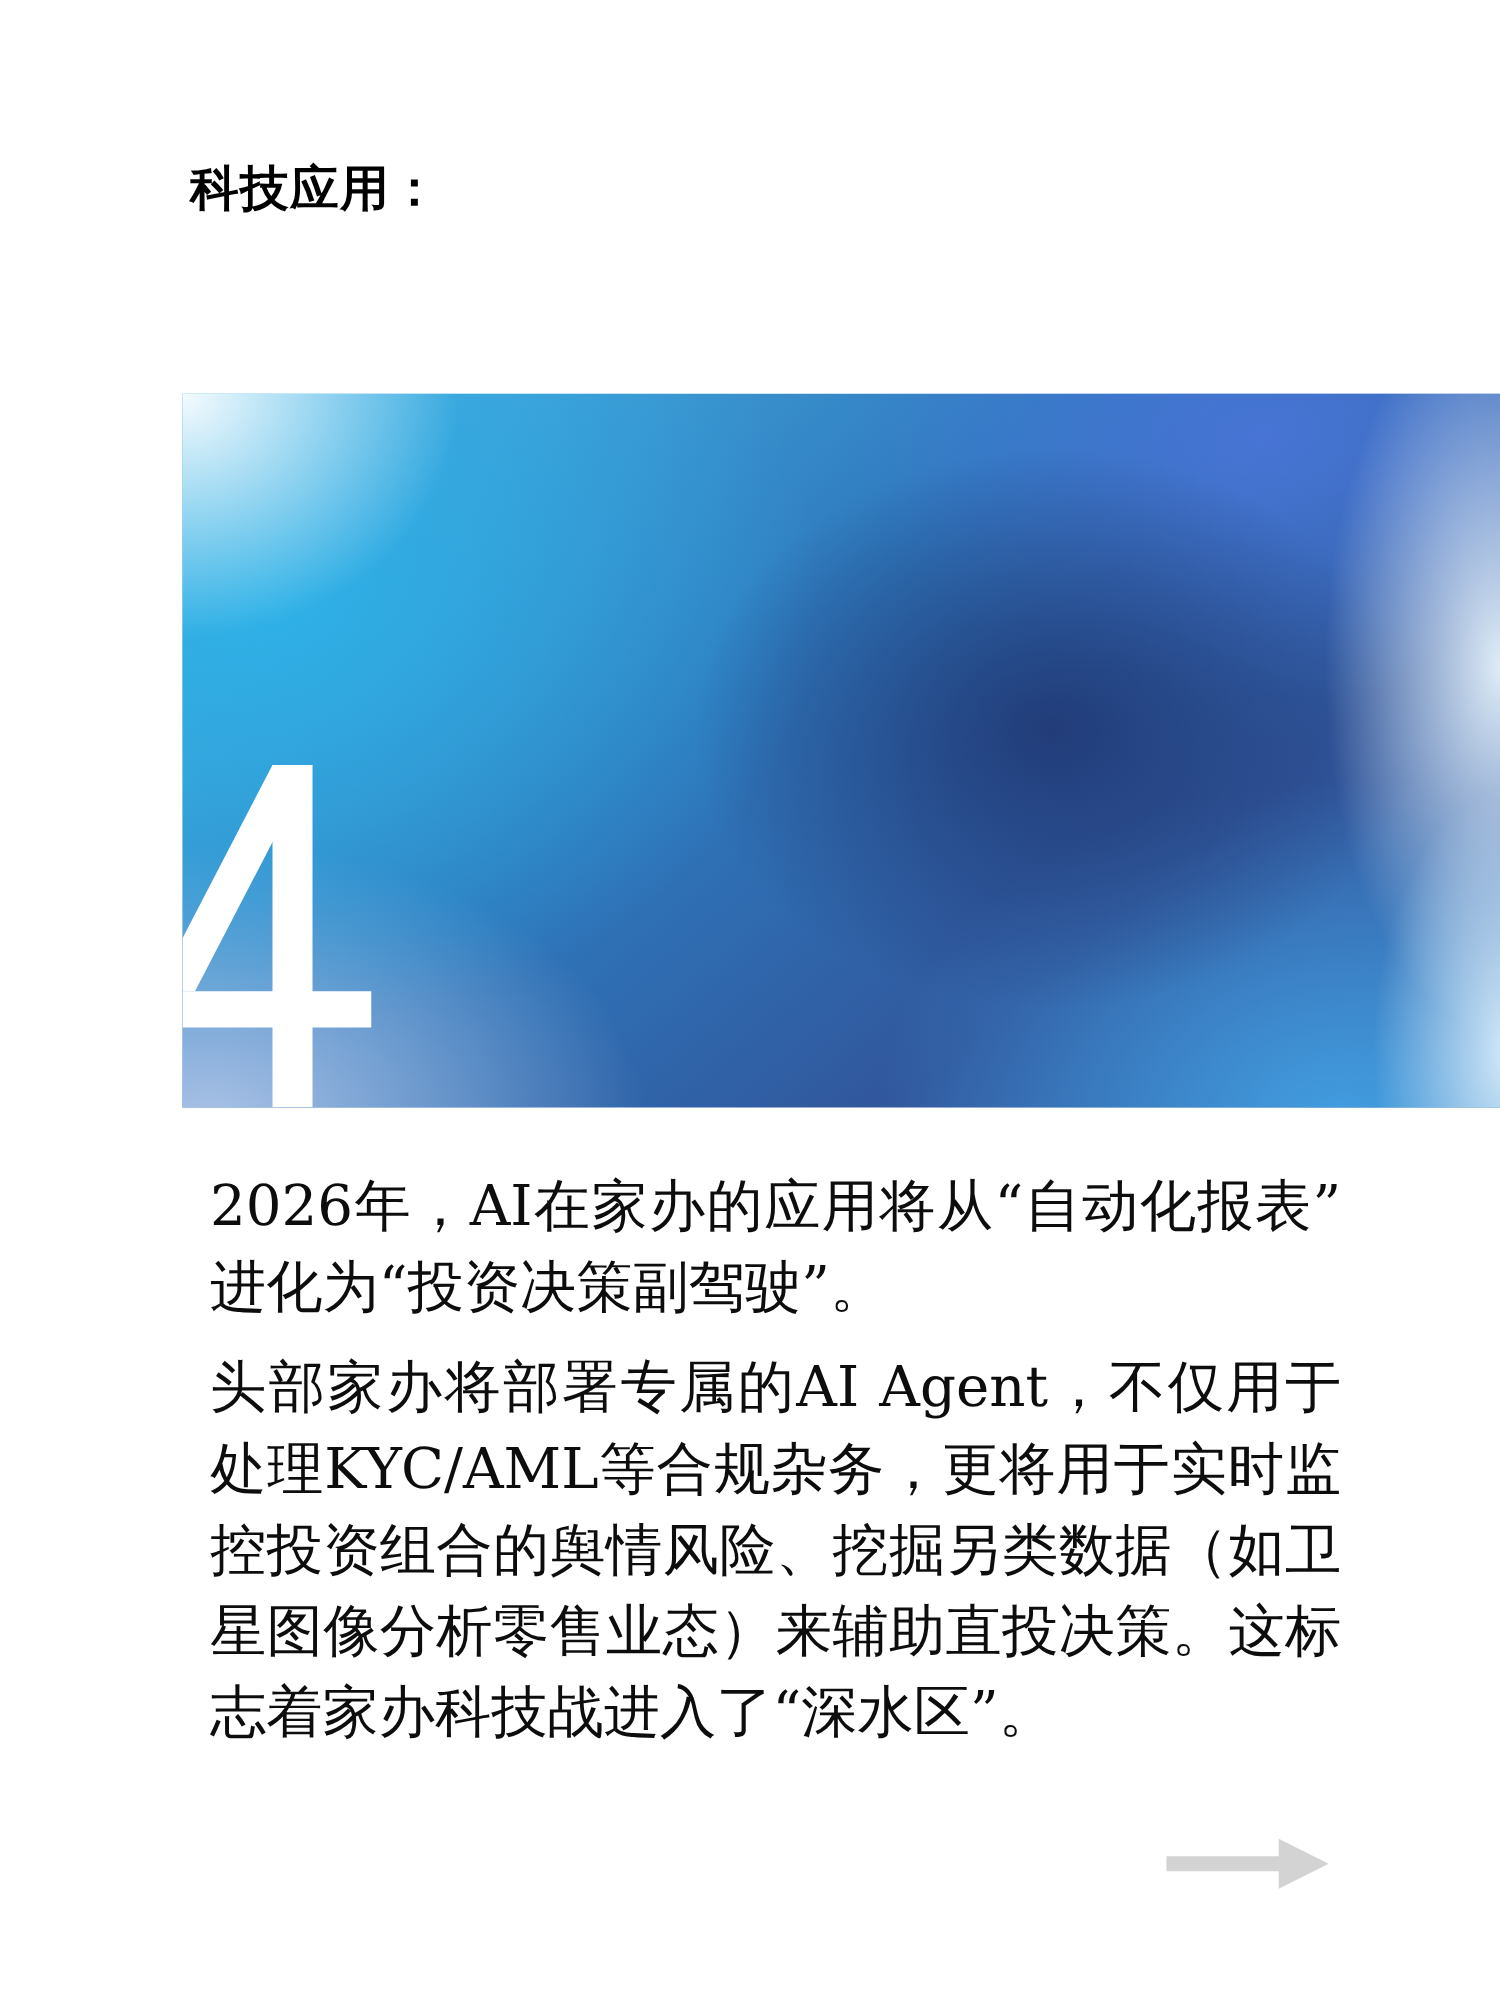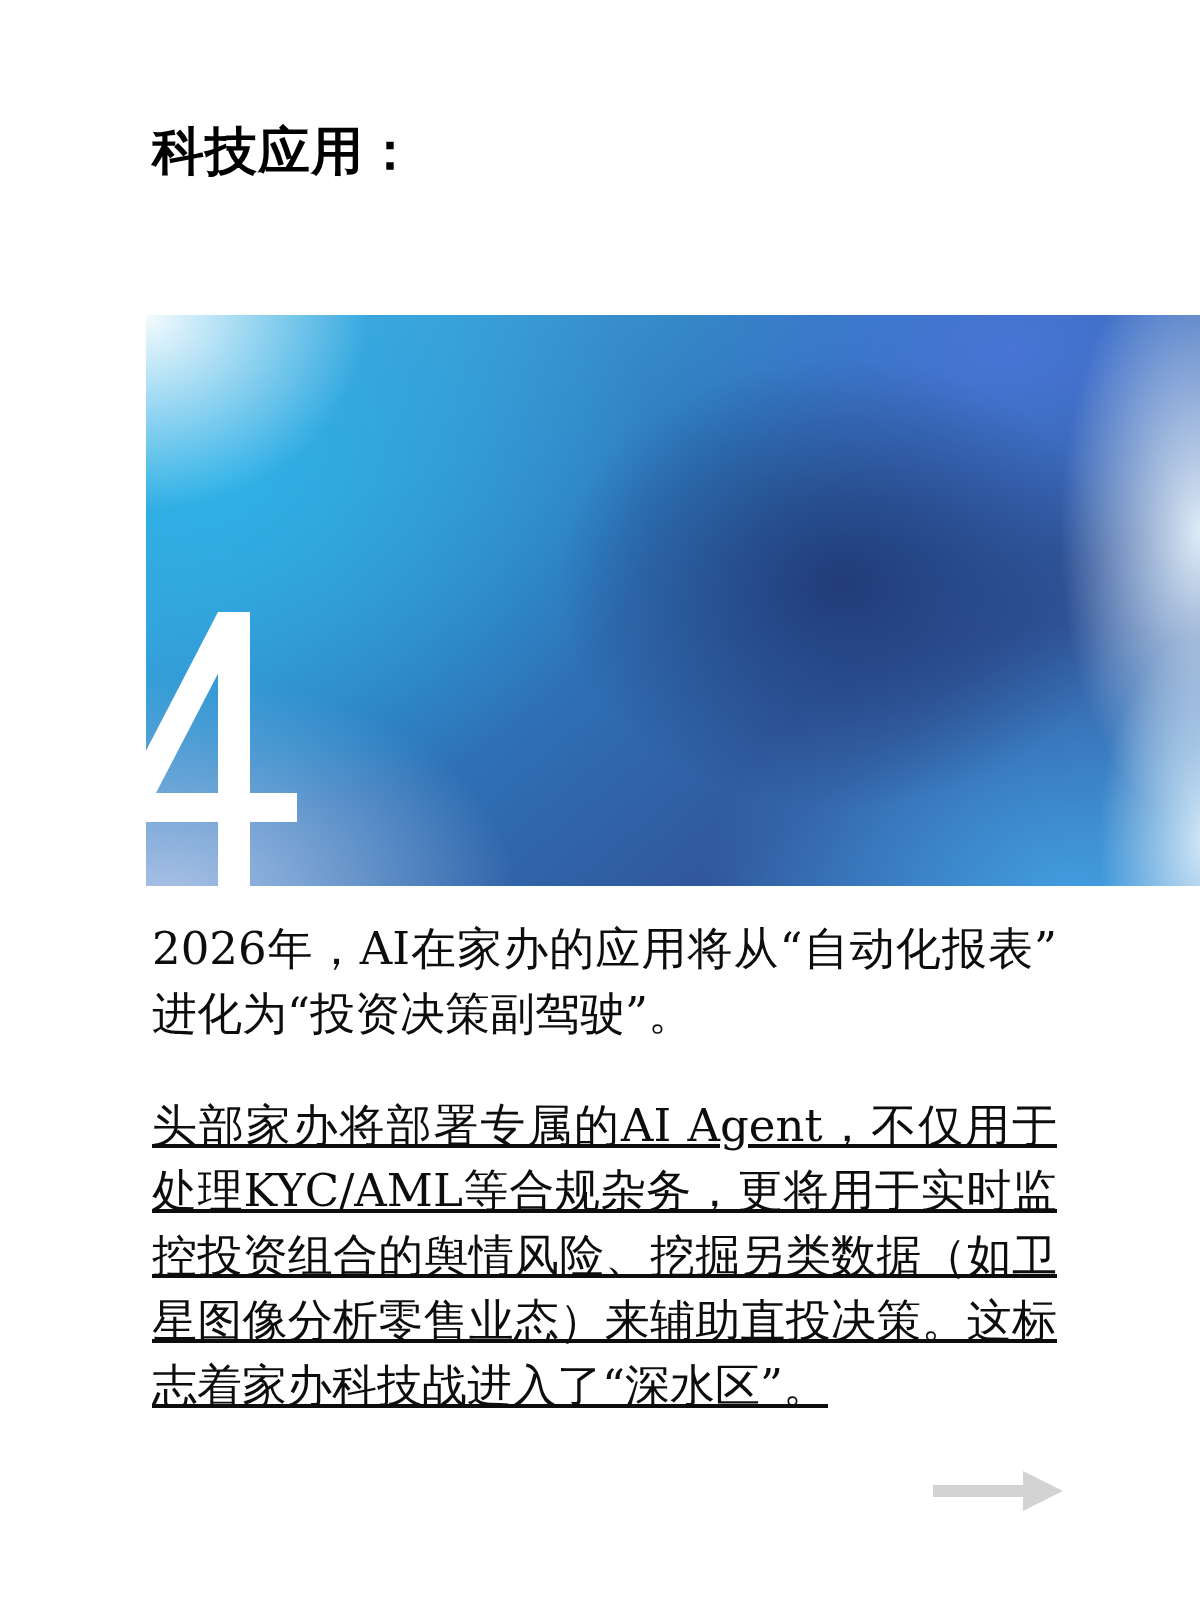--- a/index.html
+++ b/index.html
@@ -5,21 +5,21 @@
   html,body{margin:0;padding:0;background:#ffffff;}
   .page{
     position:relative;
     width:1200px;height:1600px;
     background:#ffffff;
     overflow:hidden;
     font-family:"DejaVu Serif","Liberation Serif",serif;
   }
   .title-block{
     position:absolute;left:152px;top:112px;
-    font-size:52px;font-weight:700;line-height:78px;
+    font-size:39px;font-weight:700;line-height:78px;
     color:#000000;letter-spacing:1px;
     margin:0;
   }
   .hero{
     position:absolute;left:146px;top:315px;
     width:1054px;height:571px;margin:0;
     overflow:hidden;
     background:
       radial-gradient(ellipse 340px 300px at 0% 0%,   rgba(255,255,255,0.95) 0%, rgba(255,255,255,0) 65%),
       radial-gradient(ellipse 200px 420px at 100% 38%, rgba(232,244,252,0.95) 0%, rgba(232,244,252,0) 70%),
@@ -27,26 +27,26 @@
       radial-gradient(ellipse 420px 330px at 66% 47%,  rgba(32,55,115,0.9) 0%, rgba(32,55,115,0) 68%),
       radial-gradient(ellipse 480px 300px at 82% 6%,   rgba(76,118,220,0.85) 0%, rgba(76,118,220,0) 70%),
       radial-gradient(ellipse 620px 480px at 6% 28%,   rgba(44,178,232,0.95) 0%, rgba(44,178,232,0) 72%),
       radial-gradient(ellipse 500px 320px at 2% 102%,  rgba(178,198,232,0.95) 0%, rgba(178,198,232,0) 70%),
       radial-gradient(ellipse 520px 380px at 88% 102%, rgba(66,164,230,0.9) 0%, rgba(66,164,230,0) 72%),
       linear-gradient(140deg, #49b4e4 0%, #2e79bd 42%, #31569c 72%, #3a6ab0 100%);
   }
   .big-number{position:absolute;inset:0;}
   .big-number svg{display:block;width:100%;height:100%;}
   .para{
-    position:absolute;left:152px;width:905px;margin:0;
+    position:absolute;left:152px;width:905px;margin:16px;
     font-size:45px;line-height:65px;color:#0d0d0d;
     text-align:justify;text-justify:inter-ideograph;
   }
   .para-1{top:916px;}
-  .para-2{top:1093px;text-decoration:underline;}
+  .para-2{top:1061px;}
   .next-arrow{
     position:absolute;left:933px;top:1470px;
     width:130px;height:42px;cursor:pointer;
   }
   .next-arrow svg{display:block;width:100%;height:100%;}
   .sr-only{
     position:absolute;width:1px;height:1px;overflow:hidden;
     clip:rect(0 0 0 0);white-space:nowrap;
   }
 </style>

